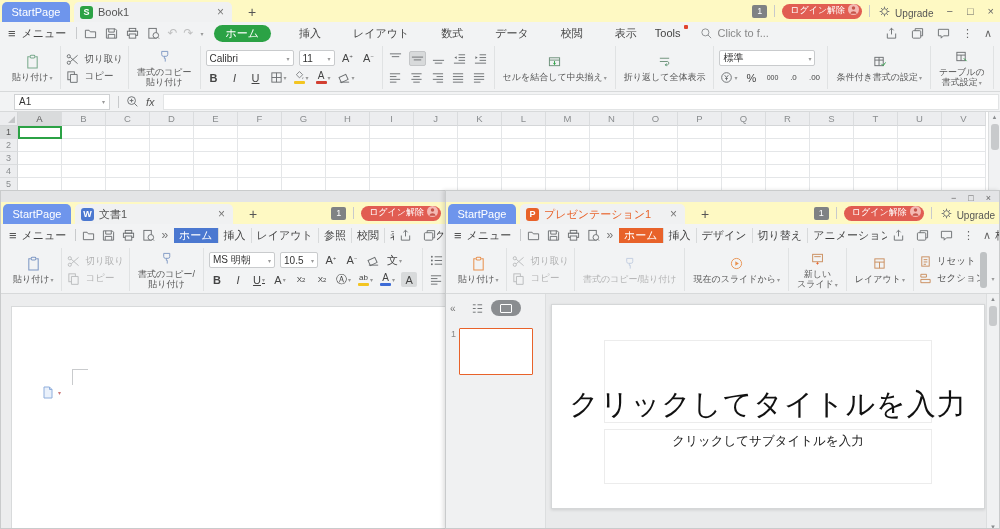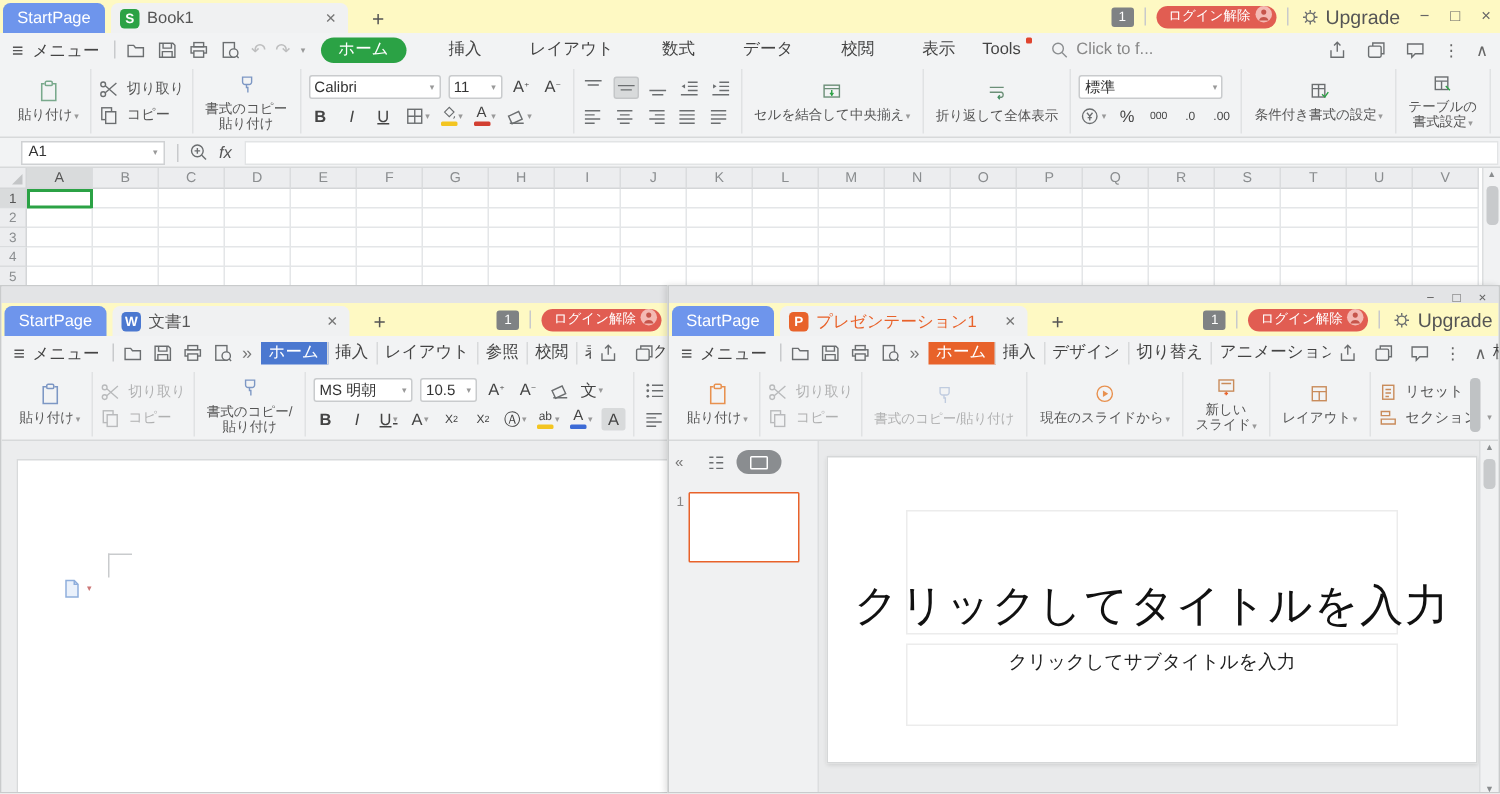--- a/index.html
+++ b/index.html
@@ -18,21 +18,21 @@
   .tab.doc{background:#F0F1F2;width:158px;padding:0 6px;border-radius:5px 5px 0 0;margin-left:4px;position:relative}
   .doc-ic{width:13px;height:13px;border-radius:3px;color:#fff;font-size:9px;font-weight:bold;display:flex;align-items:center;justify-content:center;margin-right:5px;flex:none}
   .tab.doc .lbl{flex:1;white-space:nowrap;overflow:hidden}
   .tab-close{color:#777;font-size:12px;padding:0 2px}
   .tab-new{color:#555;font-size:14px;margin-left:12px;padding:0 4px;line-height:20px}
   .tabbar-right{position:absolute;right:6px;top:0;height:22px;display:flex;align-items:center;gap:7px}
   .badge{background:#7F8284;color:#fff;font-size:9px;min-width:15px;height:13px;border-radius:2px;display:flex;align-items:center;justify-content:center;padding:0 3px}
   .vbar{width:1px;height:12px;background:#C8CACC}
   .logout{background:#E15D52;color:#fff;font-size:9px;height:15px;border-radius:8px;display:flex;align-items:flex-start;gap:3px;padding:0 3px 0 8px;white-space:nowrap}
   .logout .pcirc{width:11px;height:11px;border-radius:50%;background:#F4B9B3;display:flex;align-items:center;justify-content:center;overflow:hidden}
-  .upgrade{display:flex;align-items:center;gap:3px;color:#555;font-size:13px;white-space:nowrap}
+  .upgrade{display:flex;align-items:flex-end;gap:3px;color:#555;font-size:10px;white-space:nowrap}
   .winctl{display:flex;align-items:center;gap:14px;color:#666;font-size:11px;margin-left:6px}
   .winctl span{line-height:10px}
 
   
   .menubar{height:22px;display:flex;align-items:center;padding:0 8px;background:#F2F3F4;position:relative;white-space:nowrap}
   .mb-left{display:flex;align-items:center;gap:6px}
   .hamb{font-size:13px;color:#555}
   .menu-lbl{margin-right:4px}
   .qicon{width:15px;height:15px;display:inline-flex;align-items:center;justify-content:center}
   .uglyph{font-size:12px;color:#777;line-height:12px}

